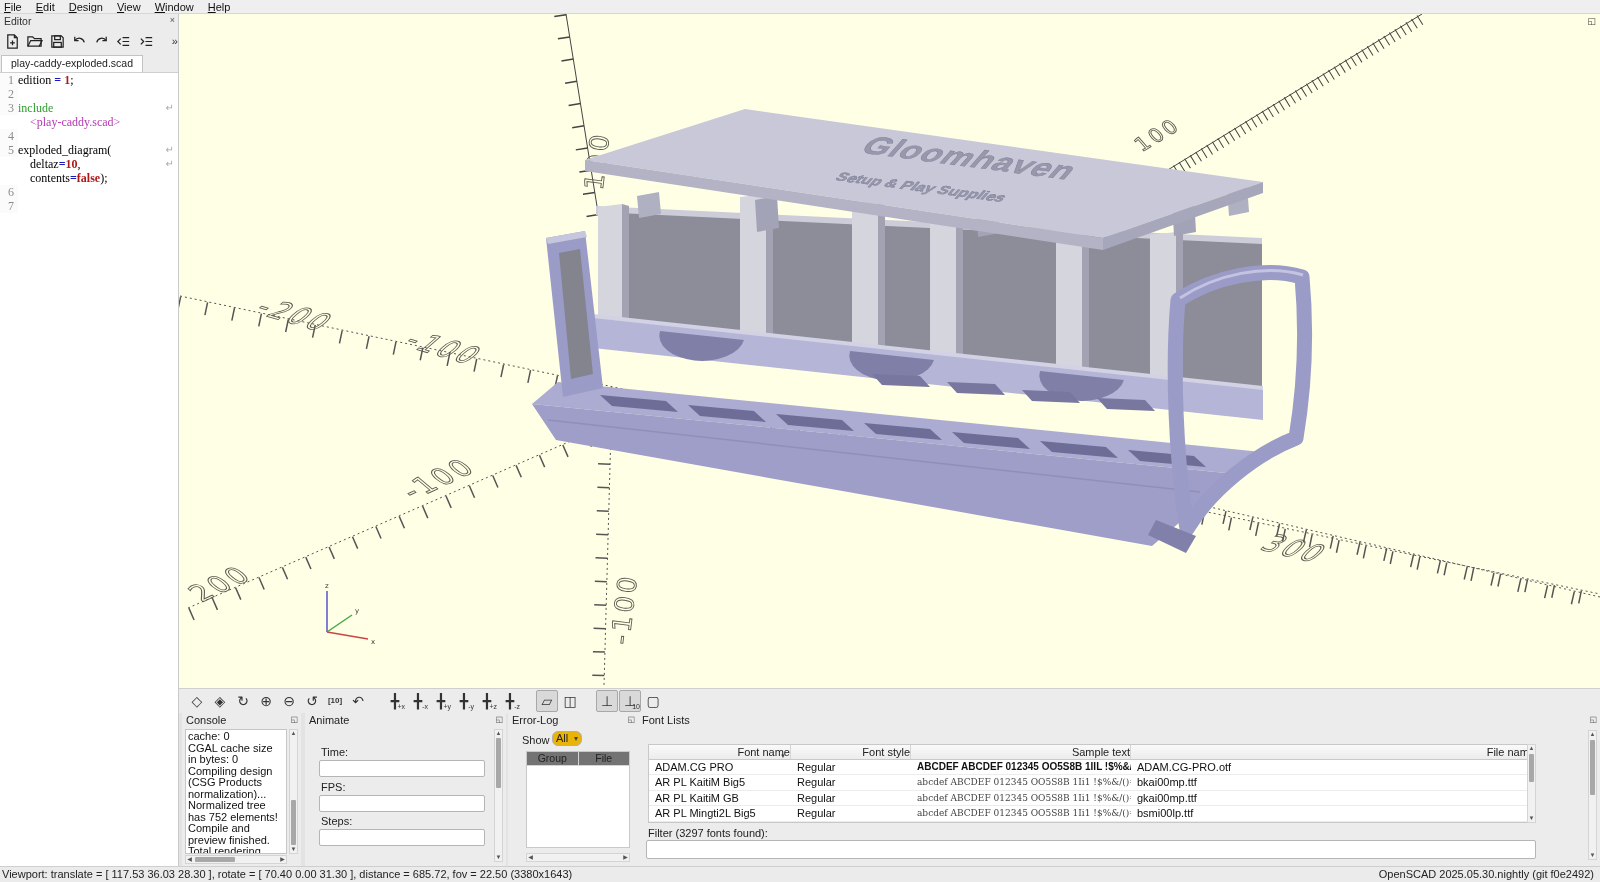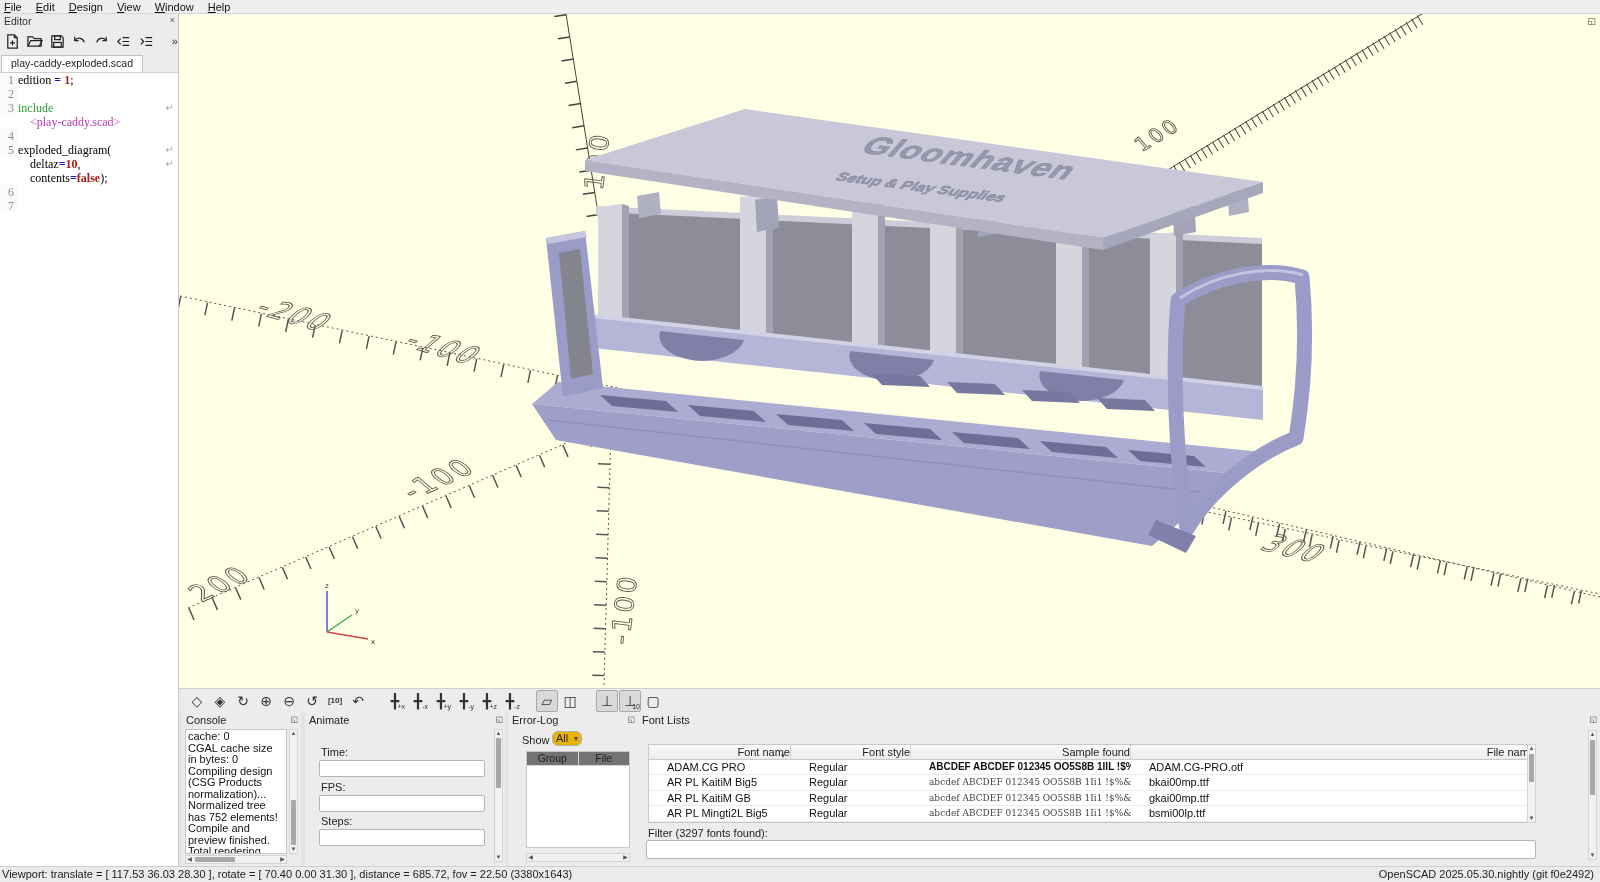--- a/index.html
+++ b/index.html
@@ -74,21 +74,21 @@
   #el-hscroll{left:18px;width:104px;bottom:4px}
   
   #p-fonts{left:460px;width:962px}
   #ft-table{position:absolute;left:10px;top:31px;width:888px;height:79px;background:#fff;border:1px solid #c8c8c8;
     box-sizing:border-box;overflow:hidden}
   .ftr{display:grid;grid-template-columns:142px 120px 220px 1fr;height:14.4px;line-height:14.4px;border-bottom:1px solid #ececec}
   .ftr.head{background:linear-gradient(#fafafa,#ececec);border-bottom:1px solid #c9c9c9;font-size:11px;color:#222;height:14px}
   .ftr.head div{text-align:right;border-right:1px solid #d5d5d5;position:relative}
   .ftr.head div:last-child{border-right:none}
   .sorticon{position:absolute;right:4px;top:4px;font-size:6px;color:#444}
-  .ftr .c{font-size:11px;color:#111;padding-left:18px;white-space:nowrap;overflow:hidden}
+  .ftr .c{font-size:11px;color:#111;padding-left:6px;white-space:nowrap;overflow:hidden}
   .ftr .sample0{font-weight:bold;font-size:10px}
   .ftr .sampleS{font-family:"DejaVu Serif",serif;font-size:9px;color:#444}
   #ft-tscroll{left:889px;top:31px;height:79px}
   #ft-filter{position:absolute;left:10px;top:114px;font-size:11px;color:#222}
   #ft-input{position:absolute;left:8px;top:127px;width:884px;height:15px;background:#fff;border:1px solid #b5b5b5;border-radius:2px}
   #ft-vscroll{right:3px;top:17px;bottom:6px}
   
   #statusbar{left:0;top:866px;width:1600px;height:24px;background:#ebebeb;border-top:1px solid #cfcfcf;
     font-size:11px;color:#222;box-sizing:border-box}
   #status-left{position:absolute;left:2px;top:1px}
@@ -420,21 +420,21 @@
     </div>
   </div>
 
   <div id="p-fonts" class="panel">
     <div class="ptitle"><span>Font Lists</span>
       <span class="pbtn">◱</span></div>
     <div id="ft-table">
       <div class="ftr head">
         <div><span>Font name</span><span class="sorticon">▼</span></div>
         <div>Font style</div>
-        <div>Sample found</div>
+        <div>Sample text</div>
         <div>File name</div>
       </div>
       <div class="ftr">
           <div class="c">ADAM.CG PRO</div>
           <div class="c">Regular</div>
           <div class="c sample0">ABCDEF ABCDEF 012345 OO5S8B 1IIL !$%&amp;/()#</div>
           <div class="c">ADAM.CG-PRO.otf</div>
         </div>
       <div class="ftr">
           <div class="c">AR PL KaitiM Big5</div>

